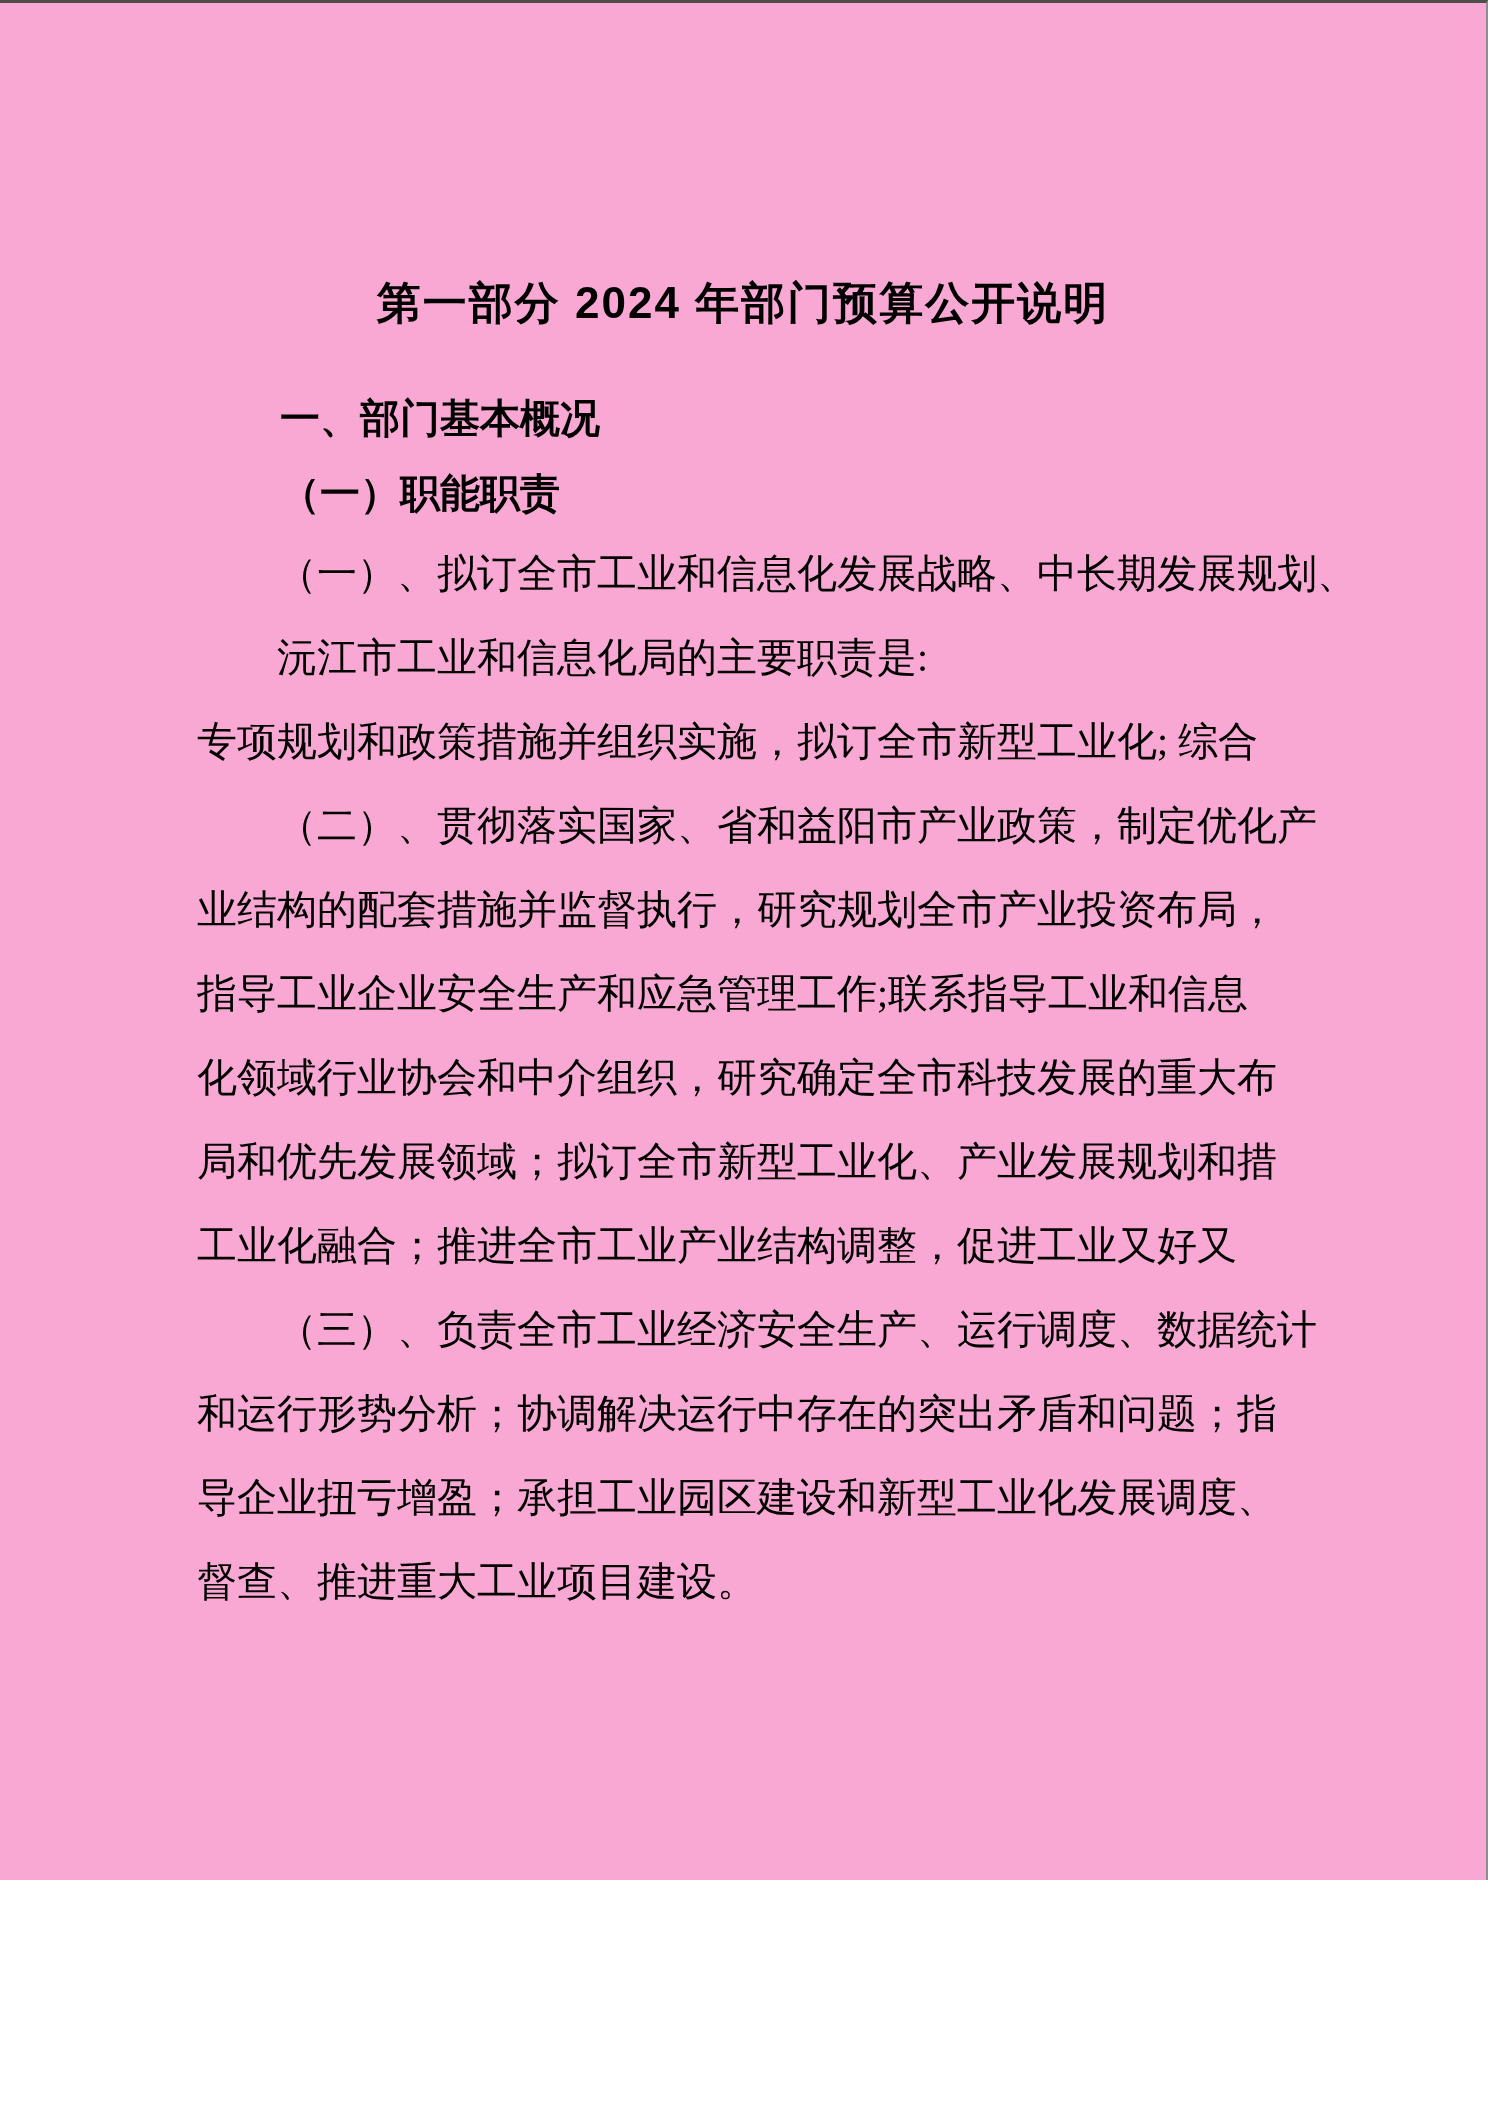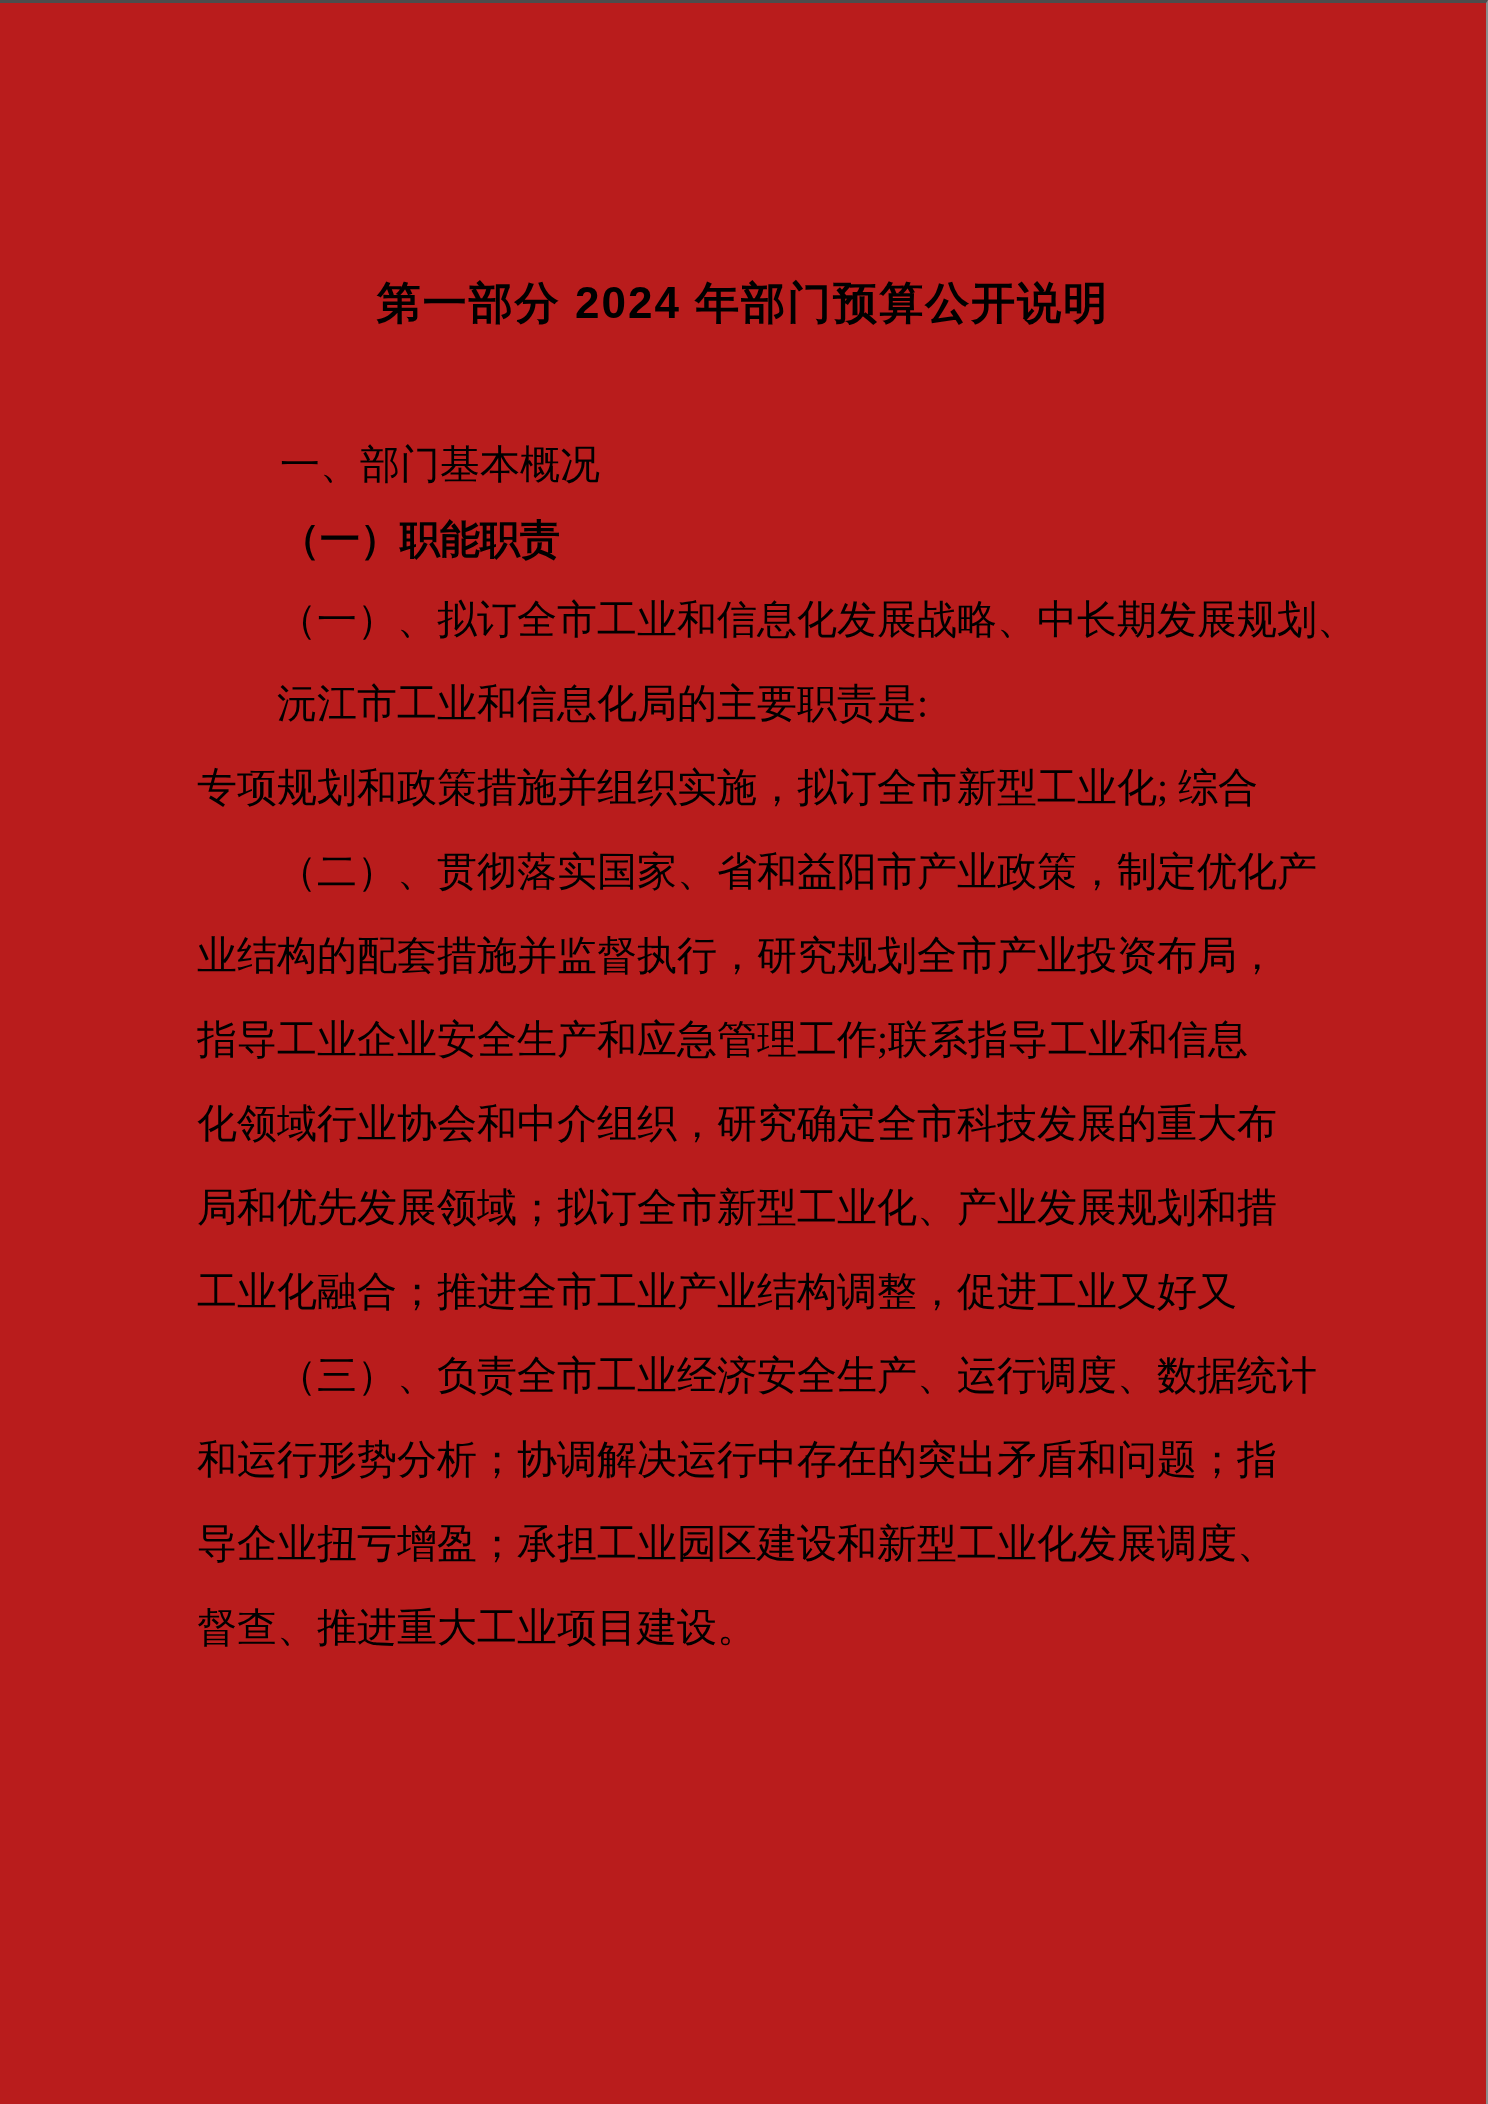--- a/index.html
+++ b/index.html
@@ -6,41 +6,41 @@
   body {
     width: 1488px;
     height: 2104px;
     background: #ffffff;
     font-family: "Liberation Serif", "DejaVu Serif", serif;
     color: #000000;
   }
   .page {
     position: relative;
     width: 1488px;
-    height: 2104px;
+    height: 1880px;
     box-sizing: border-box;
-    background: #b91c1c;
+    background: #f9a8d4;
     border-top: 3px solid #4d4d4d;
     border-right: 2px solid #8c8c8c;
     overflow: hidden;
   }
   .doc-title {
     margin: 276px 0 0 0;
     font-family: "Liberation Sans", "DejaVu Sans", sans-serif;
     font-weight: bold;
     font-size: 44px;
     line-height: 48px;
     letter-spacing: 2px;
     text-align: center;
     white-space: nowrap;
   }
   .section-heading {
-    margin: 116px 0 0 280px;
+    margin: 70px 0 0 280px;
     font-family: "Liberation Sans", "DejaVu Sans", sans-serif;
-    font-weight: normal;
+    font-weight: bold;
     font-size: 40px;
     line-height: 42px;
     white-space: nowrap;
   }
   .sub-heading {
     margin: 33px 0 0 280px;
     font-family: Liberation Sans, sans-serif;
     font-weight: bold;
     font-size: 40px;
     line-height: 42px;

